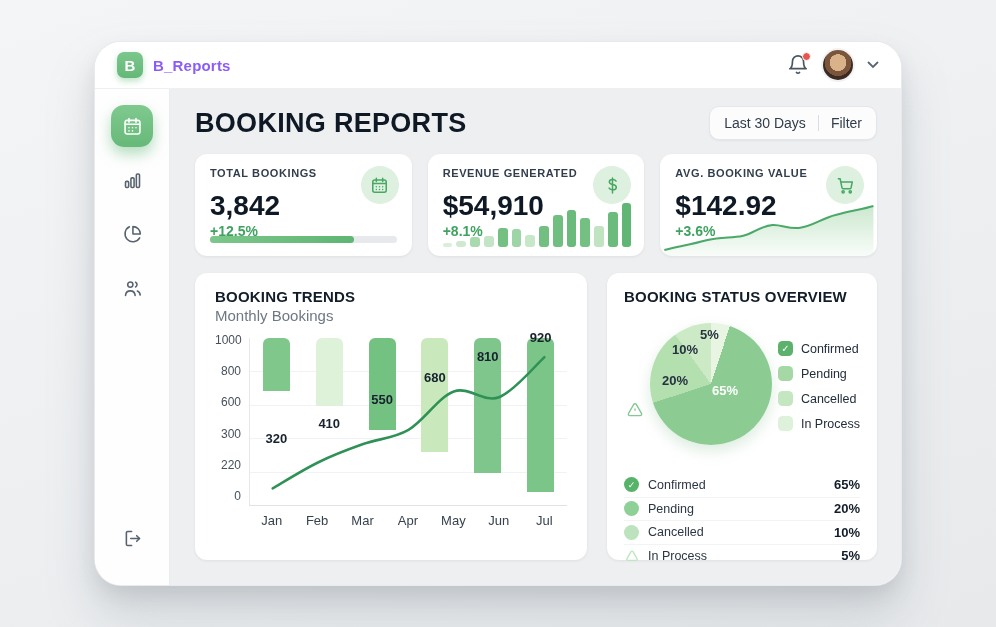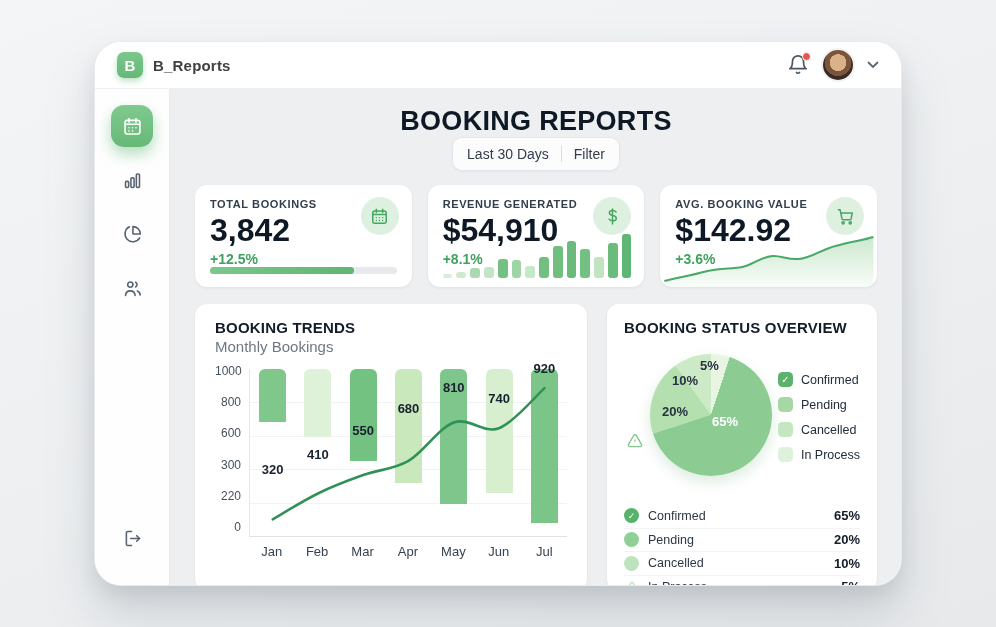--- a/index.html
+++ b/index.html
@@ -17,54 +17,54 @@
     display:flex; flex-direction:column; overflow:hidden;
   }
   
   .titlebar{ height:47px; flex:0 0 47px; display:flex; align-items:center;
     padding:0 22px; border-bottom:1px solid #eef0f2; background:#fff; }
   .logo-badge{ width:26px; height:26px; border-radius:7px;
     background:linear-gradient(180deg,#7cc78c,#65b878);
     color:#fff; font-weight:bold; font-size:15px; display:flex;
     align-items:center; justify-content:center;
     box-shadow:0 3px 6px rgba(110,190,130,.45); }
-  .app-name{ margin-left:10px; font-size:15px; font-weight:bold; color:#404040; letter-spacing:.2px;}
+  .app-name{ margin-left:10px; font-size:15px; font-weight:bold; color:#8b5cf6; letter-spacing:.2px;}
   .titlebar-right{ margin-left:auto; display:flex; align-items:center; gap:14px; }
   .bell-wrap{ position:relative; width:22px; height:22px; cursor:pointer; }
   .bell-dot{ position:absolute; top:-2px; right:-2px; width:9px; height:9px;
     border-radius:50%; background:#e4574f; border:1.5px solid #fff; }
   .avatar{ width:30px; height:30px; border-radius:50%;
     background:radial-gradient(circle at 50% 42%, #d9b28a 0 36%, #7a543b 37% 58%, #3c2b22 59% 100%);
     box-shadow:0 0 0 2px #f1f2f4; cursor:pointer; }
   .chev{ color:#5b6570; cursor:pointer; display:flex; }
   
   .win-body{ flex:1; display:flex; min-height:0; }
   .sidebar{ width:75px; flex:0 0 75px; background:#fefefe; border-right:1px solid #e9ebee;
     display:flex; flex-direction:column; align-items:center; padding:16px 0 14px; }
   .side-item{ width:42px; height:42px; border-radius:13px; display:flex;
     align-items:center; justify-content:center; margin-bottom:12px;
     color:#58636f; cursor:pointer; }
   .side-item.active{ background:linear-gradient(180deg,#80c98e,#66b979);
     color:#fff; box-shadow:0 7px 14px rgba(110,190,130,.5); }
   .side-spacer{ flex:1; }
   .main{ flex:1; background:#edeff1; padding:17px 24px 18px 25px; overflow:hidden; }
   
-  .page-head{ display:flex; align-items:center; justify-content:space-between; margin-bottom:14px;flex-direction:column;}
+  .page-head{ display:flex; align-items:center; justify-content:space-between; margin-bottom:14px;}
   .page-title{ font-size:27px; font-weight:800; letter-spacing:.3px; color:#0f1925; }
   .pill{ display:flex; align-items:center; background:#fcfcfd; border:1px solid #e3e6ea;
     border-radius:10px; padding:8px 14px; font-size:14px; color:#313d4b;
     box-shadow:0 1px 2px rgba(20,30,40,.05); }
   .pill .seg{ cursor:pointer; }
   .pill .divider{ width:1px; height:16px; background:#dadee3; margin:0 12px; }
   
   .stats-row{ display:flex; gap:16px; margin-bottom:17px;justify-content:space-between; }
   .stat-card{ flex:1; position:relative; background:#fff; border-radius:12px;
     padding:13px 15px; height:102px; box-shadow:0 1px 3px rgba(25,35,45,.07); overflow:hidden;}
   .stat-label{ font-size:11px; font-weight:bold; letter-spacing:.6px; color:#323e4c; }
-  .stat-value{ font-size:32px; font-weight:800; color:#0f1925; margin-top:4px; line-height:1.05;}
+  .stat-value{ font-size:28px; font-weight:800; color:#0f1925; margin-top:12px; line-height:1.05;}
   .stat-delta{ font-size:14px; font-weight:600; color:#3fa25f; margin-top:3px; }
   .stat-icon{ position:absolute; top:12px; right:13px; width:38px; height:38px;
     border-radius:50%; background:#def0df; display:flex; align-items:center;
     justify-content:center; color:#47a862; font-weight:bold; }
   .progress-track{ position:absolute; left:15px; right:15px; bottom:13px; height:7px;
     border-radius:4px; background:#e7e9ec; }
   .progress-fill{ height:100%; border-radius:4px; background:linear-gradient(90deg,#7cc78b,#5fb573); }
   .mini-bars{ position:absolute; left:15px; right:13px; bottom:9px; height:48px;
     display:flex; align-items:flex-end; gap:4px; }
   .mini-bar{ flex:1; border-radius:3px; }
@@ -296,24 +296,20 @@
                       <div class="bar-val" style="bottom: calc(55% + 6px);">550</div>
                       <div class="bar" style="height: 55%; background: rgb(116, 194, 130);"></div>
                     </div>
                     <div class="bar-col">
                       <div class="bar-val" style="bottom: calc(68% + 6px);">680</div>
                       <div class="bar" style="height: 68%; background: rgb(201, 233, 188);"></div>
                     </div>
                     <div class="bar-col">
                       <div class="bar-val" style="bottom: calc(81% + 6px);">810</div>
                       <div class="bar" style="height: 81%; background: rgb(126, 198, 139);"></div>
-                    </div>
-                    <div class="bar-col">
-                      <div class="bar-val" style="bottom: calc(74% + 6px);">740</div>
-                      <div class="bar" style="height: 74%; background: rgb(215, 239, 207);"></div>
                     </div>
                     <div class="bar-col">
                       <div class="bar-val" style="bottom: calc(92% + 6px);">920</div>
                       <div class="bar" style="height: 92%; background: rgb(124, 197, 137);"></div>
                     </div>
                   </div>
                 <svg class="line-svg" id="line-svg" viewBox="0 0 340 168" preserveAspectRatio="none">
                     <path d="M24.3 151.2 C32.4 146.9 56.7 132.6 72.9 125.2 C89.0 117.7 105.2 112.1 121.4 106.7 C137.6 101.2 153.8 101.2 170.0 92.4 C186.2 83.6 202.4 59.2 218.6 53.8 C234.8 48.3 251.0 65.4 267.1 59.6 C283.3 53.9 307.6 26.0 315.7 19.3" fill="none" stroke="#2f9156" stroke-width="2.6" stroke-linecap="round"></path>
                   </svg>
               </div>

